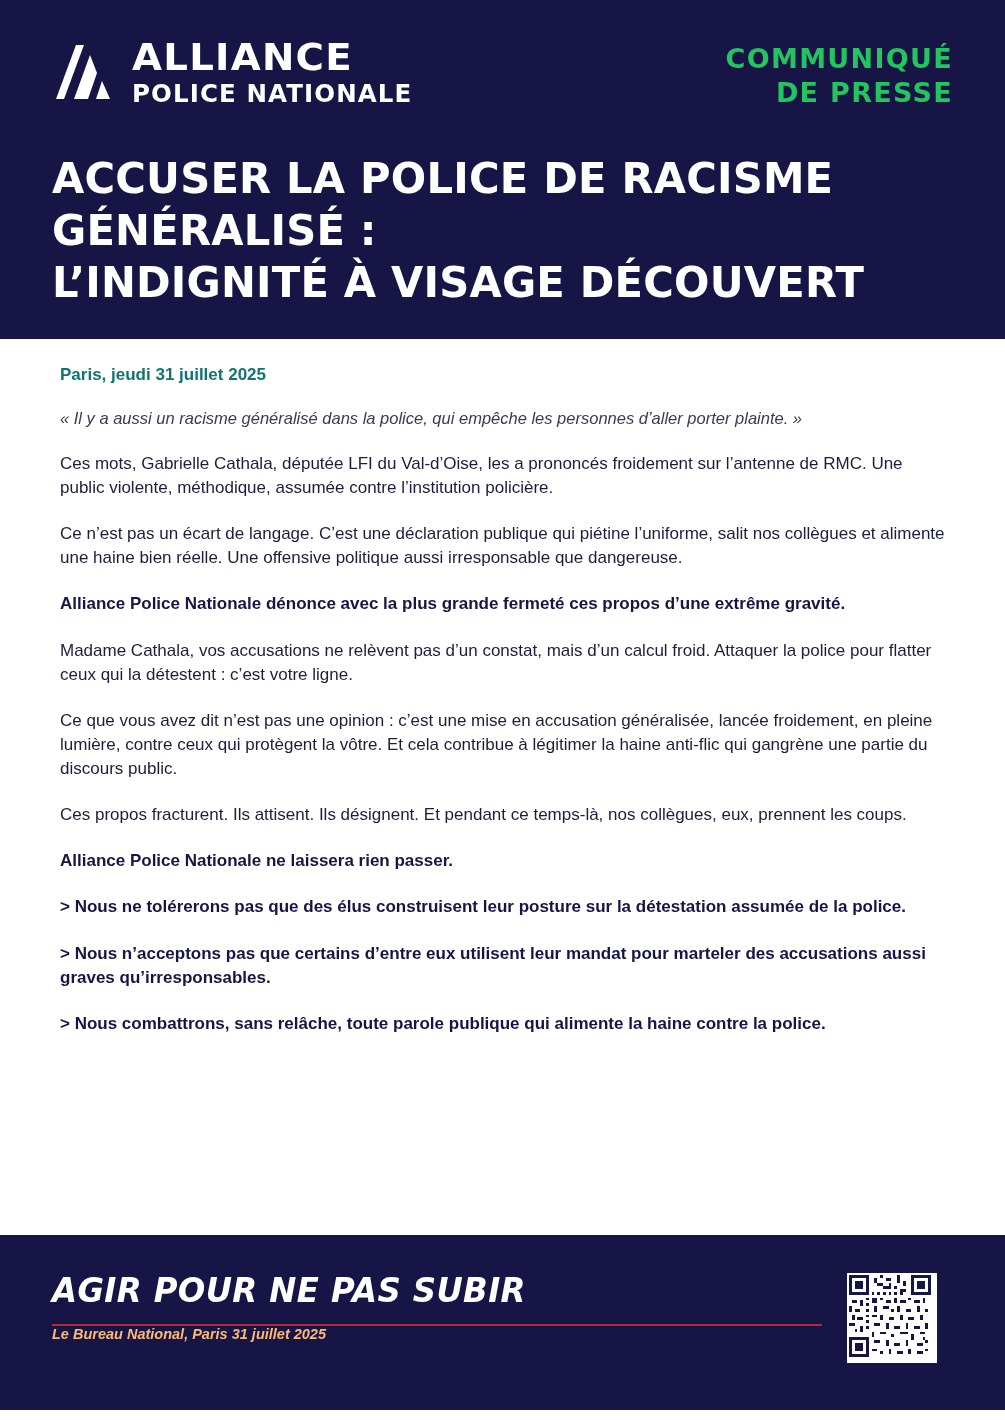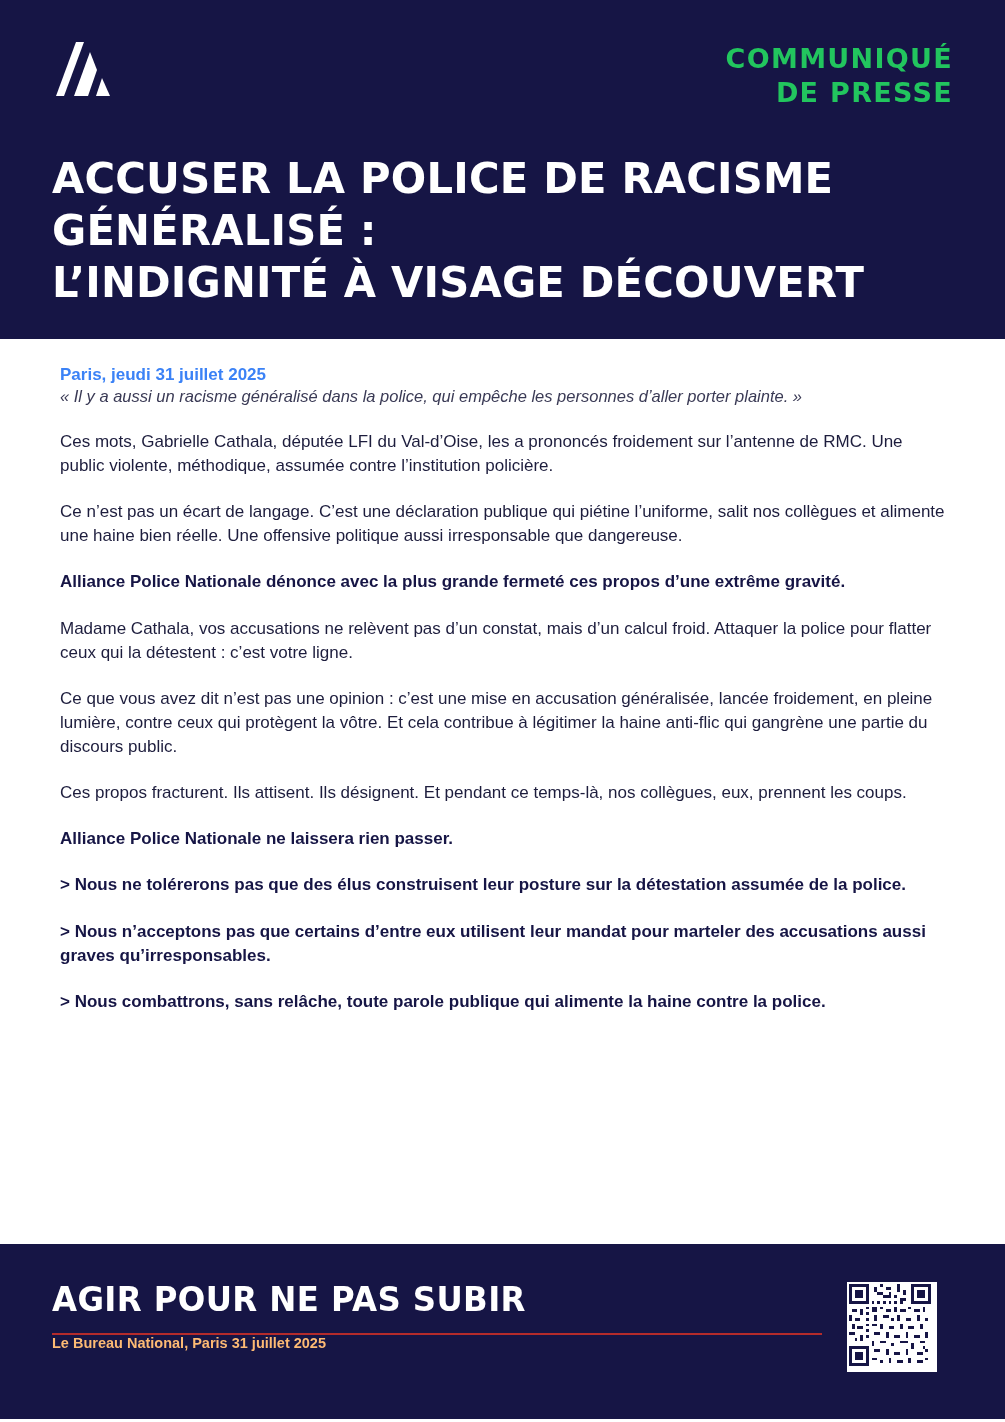--- a/index.html
+++ b/index.html
@@ -91,21 +91,22 @@
   .headline div { white-space: nowrap; }
 
   
   .content {
     padding: 26px 60px 0 60px;
     box-sizing: border-box;
   }
   .dateline {
     font-size: 17px;
     font-weight: 700;
-    color: #3b82f6;
+    color: #0f766e;
+    margin-bottom: 22px;
   }
   .quote {
     font-size: 16.5px;
     font-style: italic;
     color: #3a3a55;
     margin-bottom: 22px;
     line-height: 1.4;
   }
   p.para {
     font-size: 17px;
@@ -122,26 +123,27 @@
     line-height: 1.42;
     margin: 0 0 22px 0;
     font-weight: 700;
     color: #161545;
   }
 
   
   .footer {
     position: absolute;
     left: 0;
-    bottom: 3px;
+    bottom: 12px;
     width: 1005px;
     height: 175px;
     background: #161545;
     box-sizing: border-box;
     padding: 30px 52px 22px 52px;
+    font-style: italic;
   }
   .footer-inner {
     display: flex;
     justify-content: space-between;
     align-items: flex-start;
     height: 100%;
   }
   .footer-left {
     display: flex;
     flex-direction: column;
@@ -186,20 +188,24 @@
 
   <div class="header">
     <div class="header-top">
       <div class="brand">
         <span class="logo-mark">
           <svg width="62" height="62" viewBox="0 0 62 62" xmlns="http://www.w3.org/2000/svg">
             <polygon points="4,58 24,4 32,4 12,58" fill="#ffffff"></polygon>
             <polygon points="22,58 38,14 45,32 36,58" fill="#ffffff"></polygon>
             <polygon points="44,58 50,40 58,58" fill="#ffffff"></polygon>
           </svg>
+        </span>
+        <span class="brand-text">
+          <span class="brand-line1">ALLIANCE</span>
+          <span class="brand-line2">POLICE NATIONALE</span>
         </span>
       </div>
       <div class="press-tag">
         <div>COMMUNIQUÉ</div>
         <div>DE PRESSE</div>
       </div>
     </div>
 
     <div class="headline">
       <div>ACCUSER LA POLICE DE RACISME</div>

